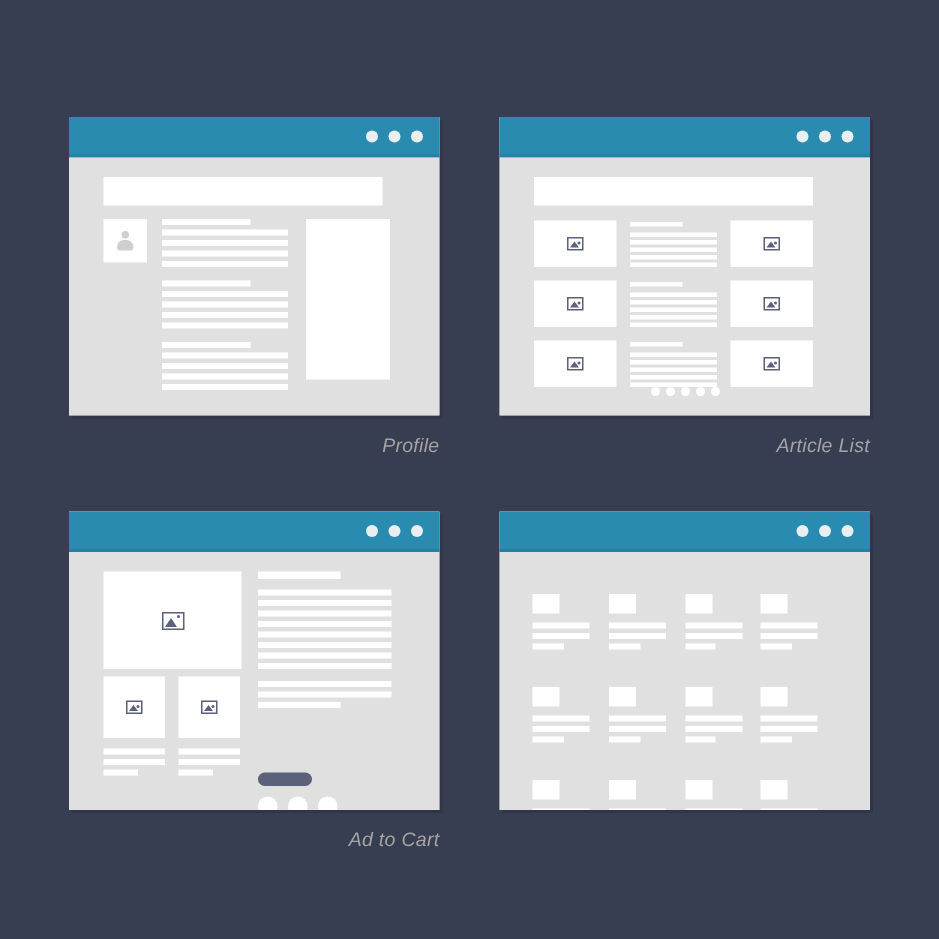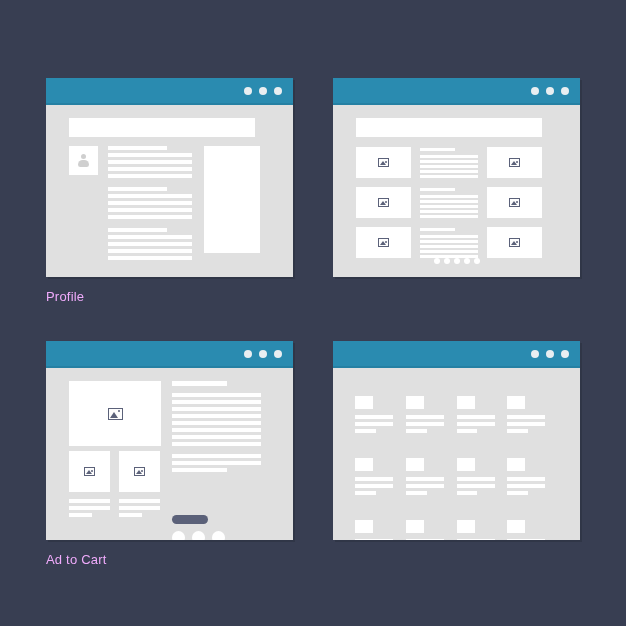--- a/index.html
+++ b/index.html
@@ -54,25 +54,26 @@
     margin-left: 7px;
   }
   .viewport {
     position: relative;
     height: 172px;
     background: #e0e0e0;
   }
 
   .caption {
     width: 247px;
-    text-align: left;
-    color: #f0abfc;
+    text-align: right;
+    color: #a3a3a3;
     font-size: 13px;
     margin-top: 12px;
     letter-spacing: 0.2px;
+    font-style: italic;
   }
 
   
   .white { background: #ffffff; }
   .line {
     background: #ffffff;
     height: 4px;
     margin-bottom: 3px;
   }
 
@@ -380,20 +381,21 @@
 
         <div class="c2-pager">
           <span class="pdot"></span>
           <span class="pdot"></span>
           <span class="pdot"></span>
           <span class="pdot"></span>
           <span class="pdot"></span>
         </div>
       </div>
     </div>
+    <div class="caption">Article List</div>
   </div>
 
   <div class="card card-3">
     <div class="browser">
       <div class="titlebar">
         <span class="dot"></span>
         <span class="dot"></span>
         <span class="dot"></span>
       </div>
       <div class="viewport">

